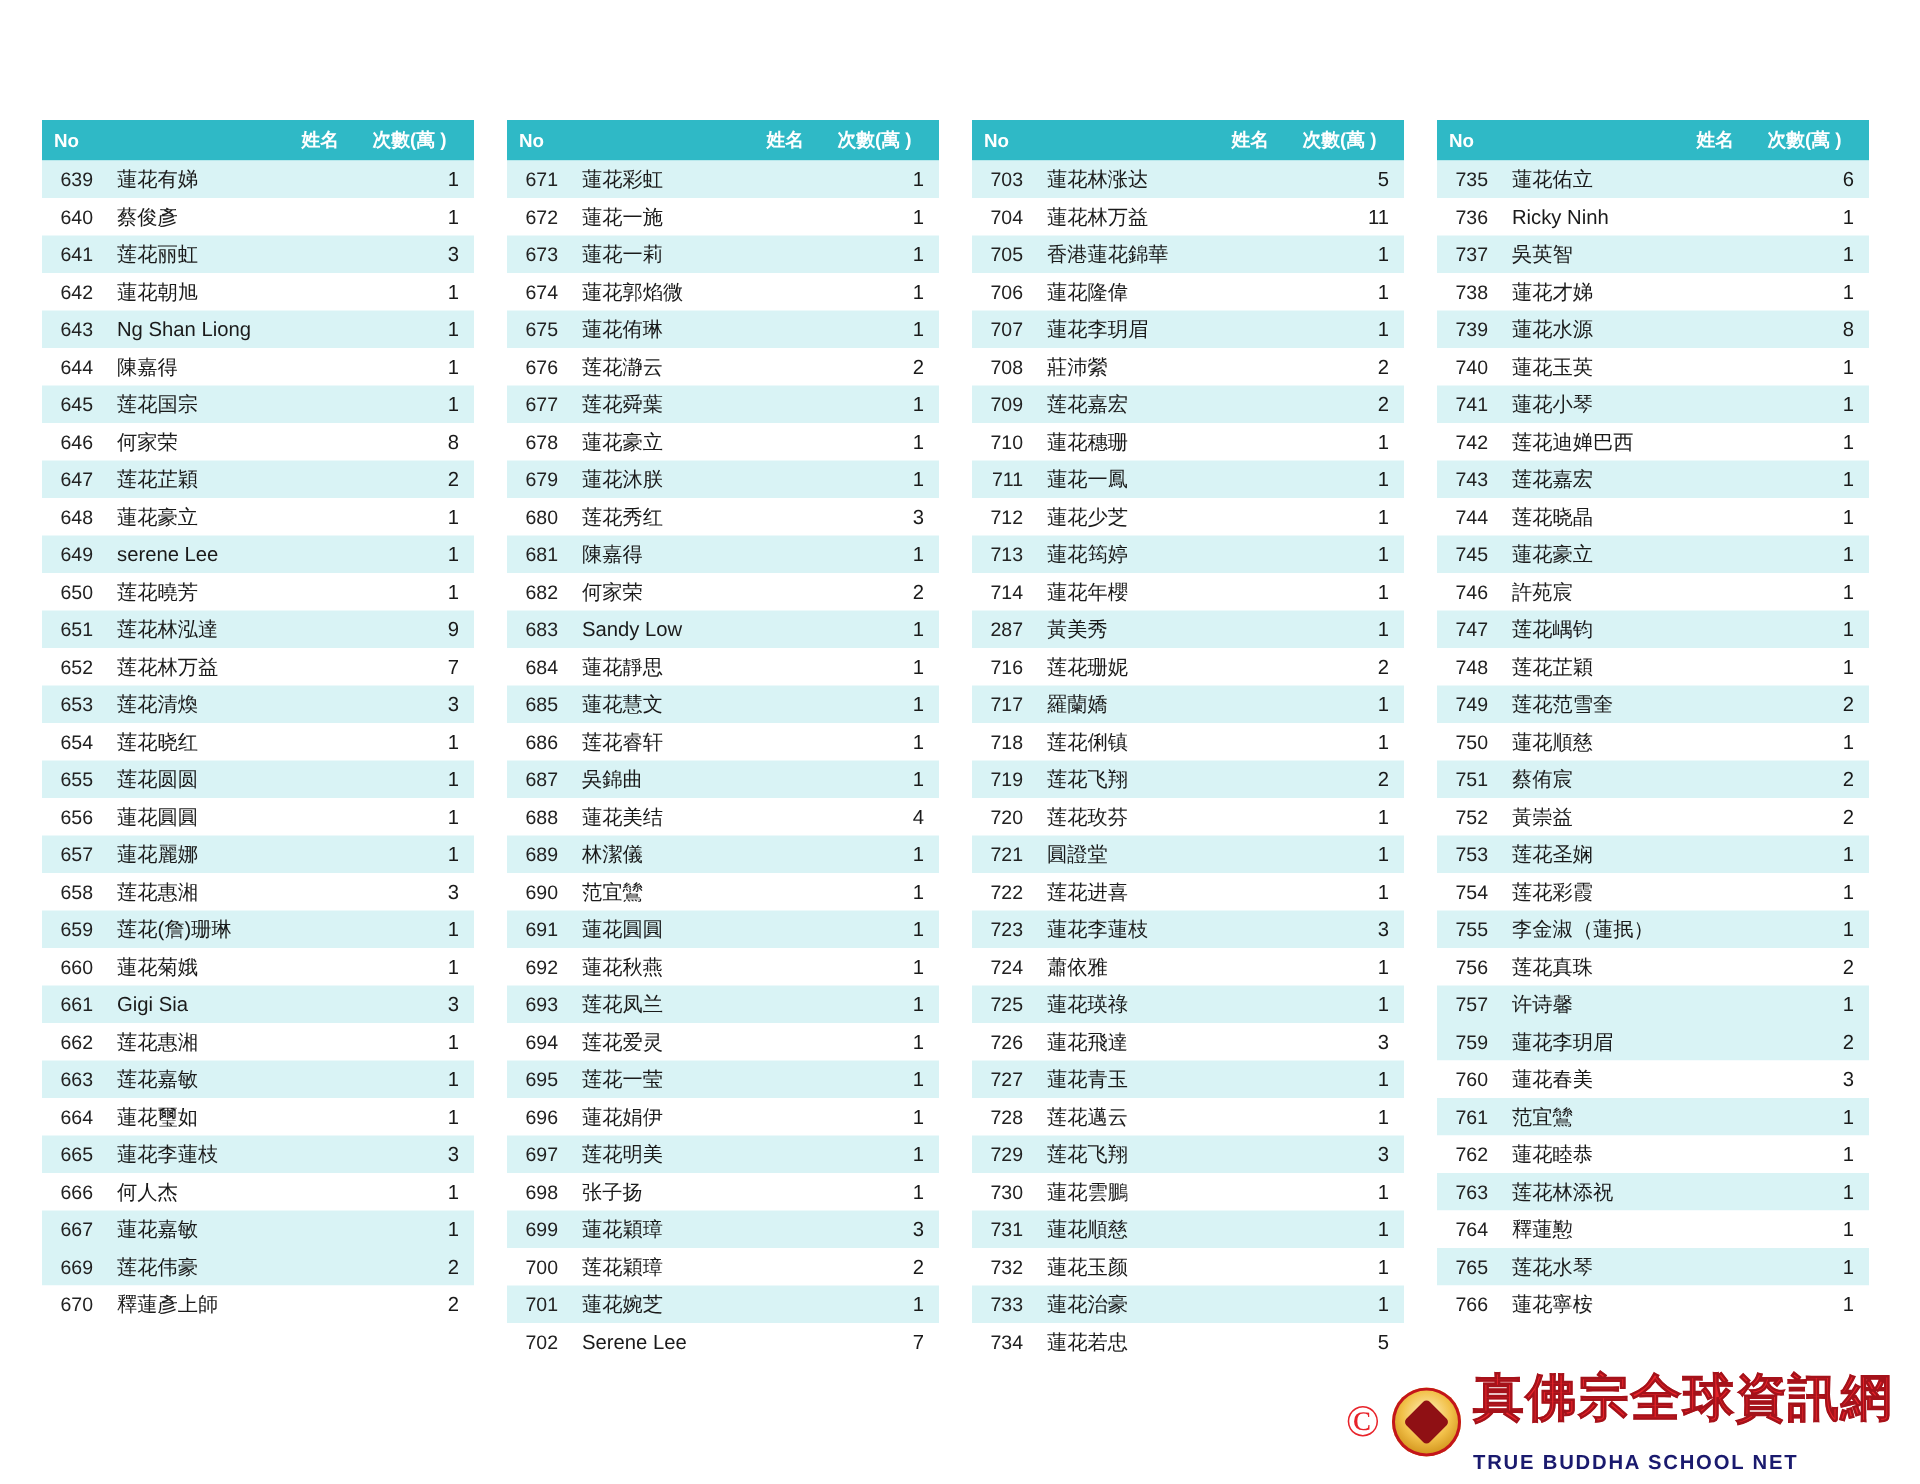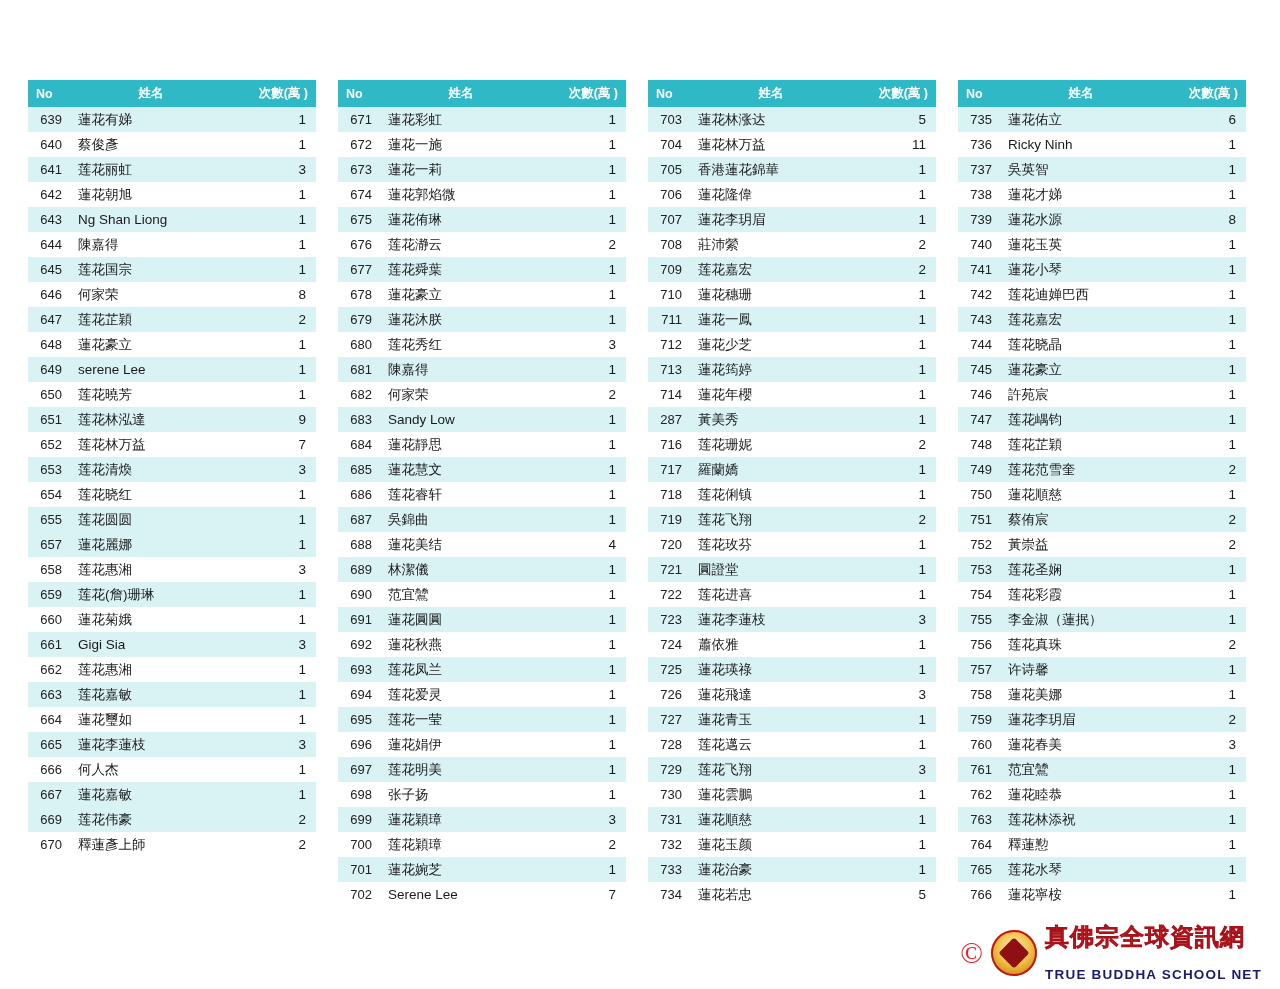--- a/index.html
+++ b/index.html
@@ -34,22 +34,22 @@
   }
   thead th {
     background: #2fb9c6;
     color: #ffffff;
     font-weight: bold;
     font-size: 12.5px;
     padding: 5px 6px;
     white-space: nowrap;
   }
   thead th.c-no { text-align: left; width: 42px; padding-left: 8px; }
-  thead th.c-name { text-align: center; }
-  thead th.c-count { text-align: right; width: 84px; padding-right: 8px; }
+  thead th.c-name { text-align: right; }
+  thead th.c-count { text-align: center; width: 84px; padding-right: 8px; }
   tbody td {
     padding: 3px 6px;
     font-size: 13.5px;
     color: #1a1a1a;
     line-height: 19px;
     white-space: nowrap;
   }
   tbody tr.alt td { background: #d9f3f5; }
   tbody tr.plain td { background: #ffffff; }
   td.c-no { text-align: right; width: 42px; padding-right: 8px; color: #222; font-size: 13px;}
@@ -81,21 +81,21 @@
     content: "";
     position: absolute;
     left: 50%; top: 50%;
     width: 22px; height: 22px;
     transform: translate(-50%, -50%) rotate(45deg);
     background: #8f1014;
     border-radius: 3px;
   }
   .brand-text { display: flex; flex-direction: column; line-height: 1; }
   .brand-cn {
-    font-size: 24px;
+    font-size: 34px;
     font-weight: bold;
     color: #e8232a;
     letter-spacing: 1px;
     font-family: "DejaVu Sans", sans-serif;
     -webkit-text-stroke: 0.5px #a5121a;
   }
   .brand-en {
     font-size: 13.5px;
     font-weight: bold;
     color: #1a1a6e;
@@ -198,20 +198,25 @@
             <tr class="plain">
               <td class="c-no">654</td>
               <td class="c-name">莲花晓红</td>
               <td class="c-count">1</td>
             </tr>
             <tr class="alt">
               <td class="c-no">655</td>
               <td class="c-name">莲花圆圆</td>
               <td class="c-count">1</td>
             </tr>
+            <tr class="plain">
+              <td class="c-no">656</td>
+              <td class="c-name">蓮花圓圓</td>
+              <td class="c-count">1</td>
+            </tr>
             <tr class="alt">
               <td class="c-no">657</td>
               <td class="c-name">蓮花麗娜</td>
               <td class="c-count">1</td>
             </tr>
             <tr class="plain">
               <td class="c-no">658</td>
               <td class="c-name">莲花惠湘</td>
               <td class="c-count">3</td>
             </tr>
@@ -735,25 +740,20 @@
               <td class="c-count">1</td>
             </tr>
             <tr class="plain">
               <td class="c-no">756</td>
               <td class="c-name">莲花真珠</td>
               <td class="c-count">2</td>
             </tr>
             <tr class="alt">
               <td class="c-no">757</td>
               <td class="c-name">许诗馨</td>
-              <td class="c-count">1</td>
-            </tr>
-            <tr class="plain">
-              <td class="c-no">758</td>
-              <td class="c-name">蓮花美娜</td>
               <td class="c-count">1</td>
             </tr>
             <tr class="alt">
               <td class="c-no">759</td>
               <td class="c-name">蓮花李玥眉</td>
               <td class="c-count">2</td>
             </tr>
             <tr class="plain">
               <td class="c-no">760</td>
               <td class="c-name">蓮花春美</td>

